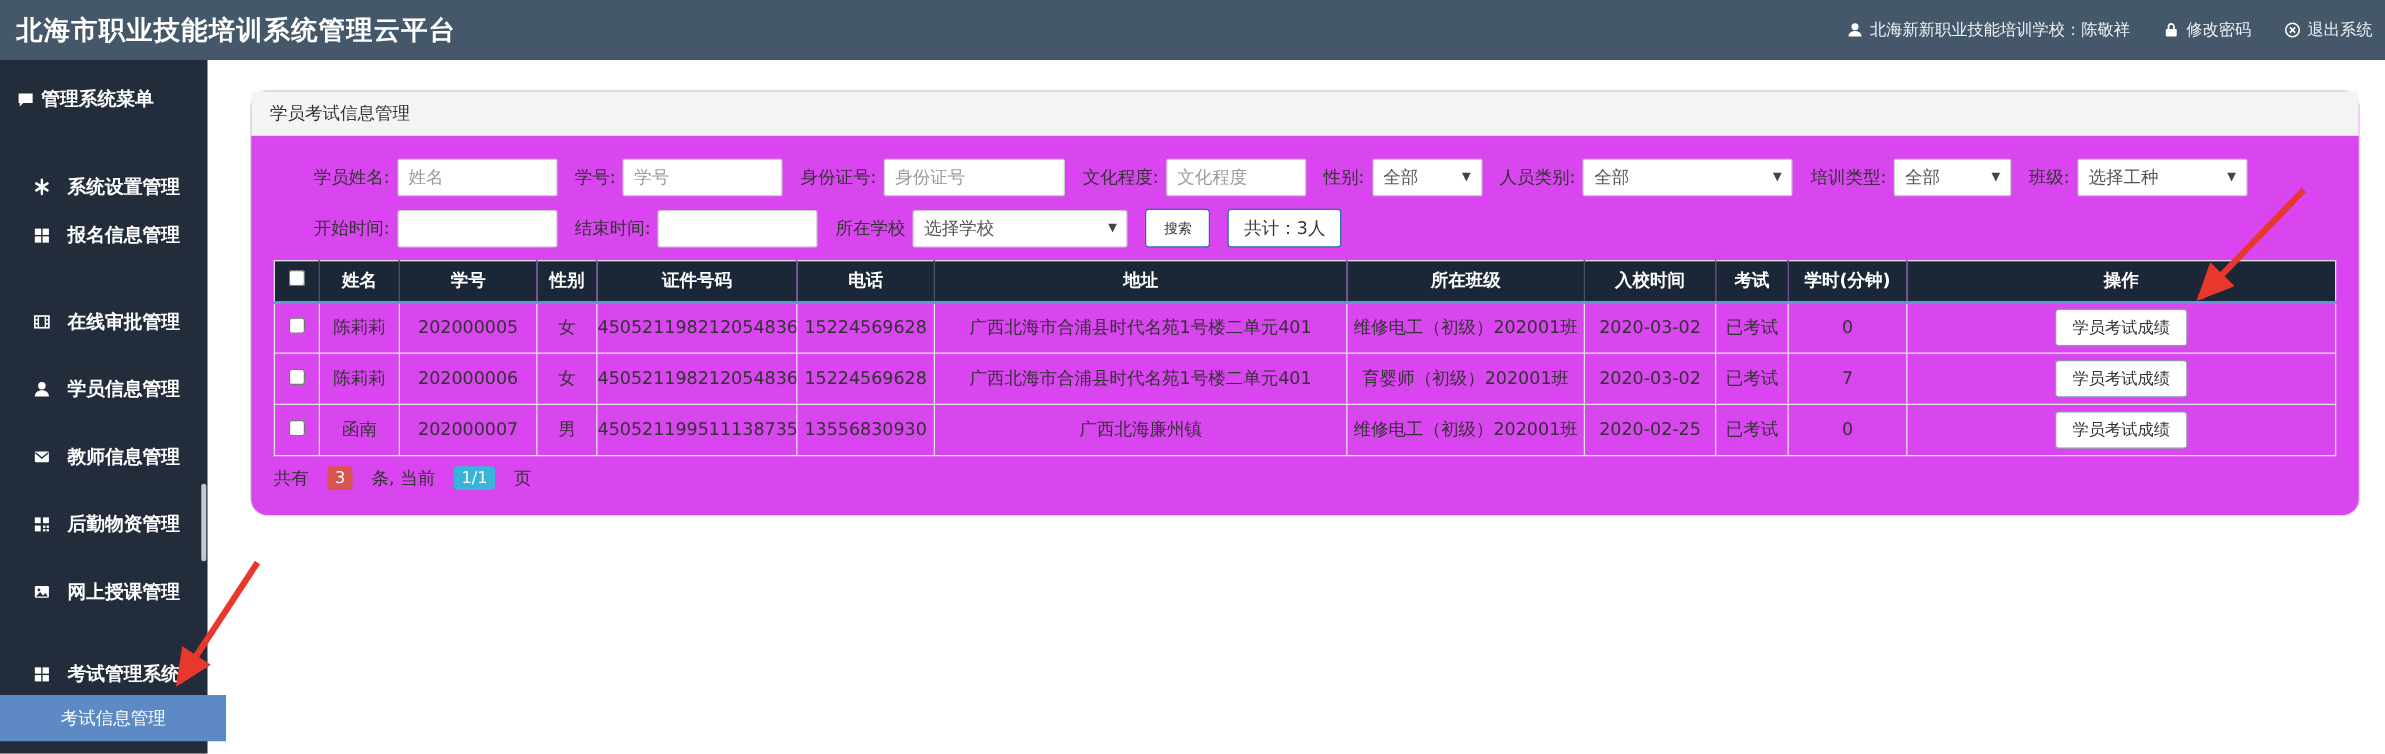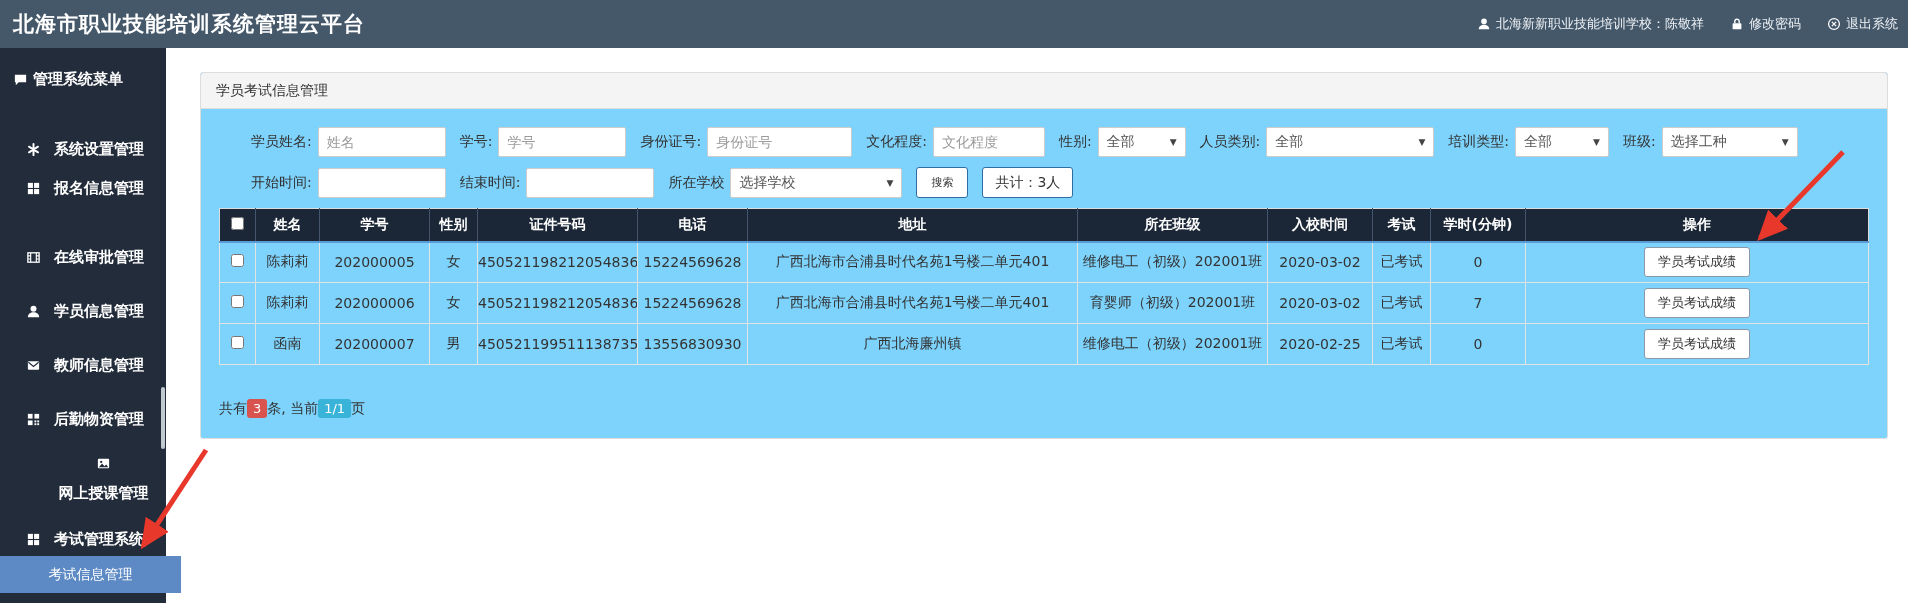--- a/index.html
+++ b/index.html
@@ -40,21 +40,21 @@
     display:flex; align-items:center; justify-content:center; cursor:pointer;
   }
   .side-scroll {
     position:absolute; right:1px; top:339px; width:4px; height:62px;
     background:#c2c9d1; border-radius:2px;
   }
   
   .main { position:absolute; left:181px; top:48px; width:1727px; height:555px; background:#fff; }
   .panel {
     margin:24px 20px 0 19px;
-    border:1px solid #ddd; border-radius:3px; background:#7dd3fc;
+    border:1px solid #ddd; border-radius:14px; background:#d946ef;
   }
   .panel-header {
     height:36px; background:#f4f4f4; border-bottom:1px solid #ddd;
     display:flex; align-items:center; padding-left:15px;
     font-size:14px; color:#333; border-radius:3px 3px 0 0;
   }
   .panel-body { padding:18px 18px 20px 18px; }
   
   .filter-row { display:flex; align-items:center; gap:14px; margin-bottom:10px; flex-wrap:nowrap;margin-left:32px; }
   .field { display:flex; align-items:center; gap:6px; white-space:nowrap; }
@@ -88,21 +88,21 @@
   table.grid thead th:last-child { border-right:none; }
   table.grid tbody td {
     height:41px; border:1px solid #e3e3e3; text-align:center;
     font-size:14px; color:#333; white-space:nowrap; overflow:hidden;
   }
   .action-btn {
     background:#fff; border:1px solid #8b98a8; border-radius:3px;
     padding:5px 13px; font-size:13px; color:#333; cursor:pointer; font-family:inherit;
   }
   
-  .pager { margin-top:34px; display:flex; align-items:center; gap:0; font-size:14px; color:#333; }
+  .pager { margin-top:8px; display:flex; align-items:center; gap:15px; font-size:14px; color:#333; }
   .badge { display:inline-block; padding:2px 6px; border-radius:3px; color:#fff; font-size:13px; }
   .badge.red { background:#d9534f; }
   .badge.teal { background:#39b3d7; }
   
   .arrows { position:absolute; left:0; top:0; width:1908px; height:603px; pointer-events:none; z-index:50; }
 </style>
 </head>
 <body>
 
 <div class="topbar">
@@ -195,21 +195,21 @@
             <rect x="9" y="2" width="5" height="5"></rect>
             <rect x="2" y="9" width="5" height="5"></rect>
             <rect x="9" y="9" width="2" height="2"></rect>
             <rect x="12" y="9" width="2" height="2"></rect>
             <rect x="9" y="12" width="2" height="2"></rect>
             <rect x="12" y="12" width="2" height="2"></rect>
           </g>
         </svg></span>
     <span>后勤物资管理</span>
   </div>
-  <div class="side-item" style="top:408px;flex-direction:column;">
+  <div class="side-item" style="top:408px;">
     <span class="s-icon"><svg viewBox="0 0 16 16" width="15" height="15">
           <rect x="2" y="3" width="12" height="10" rx="1" fill="#fff"></rect>
           <circle cx="5.5" cy="6.3" r="1.2" fill="#222c3a"></circle>
           <path d="M3 12l3.5-4 2.5 3 2-2 2 3z" fill="#222c3a"></path>
         </svg></span>
     <span>网上授课管理</span>
   </div>
   <div class="side-item" style="top:474px;">
     <span class="s-icon"><svg viewBox="0 0 16 16" width="15" height="15">
           <g fill="#fff">

